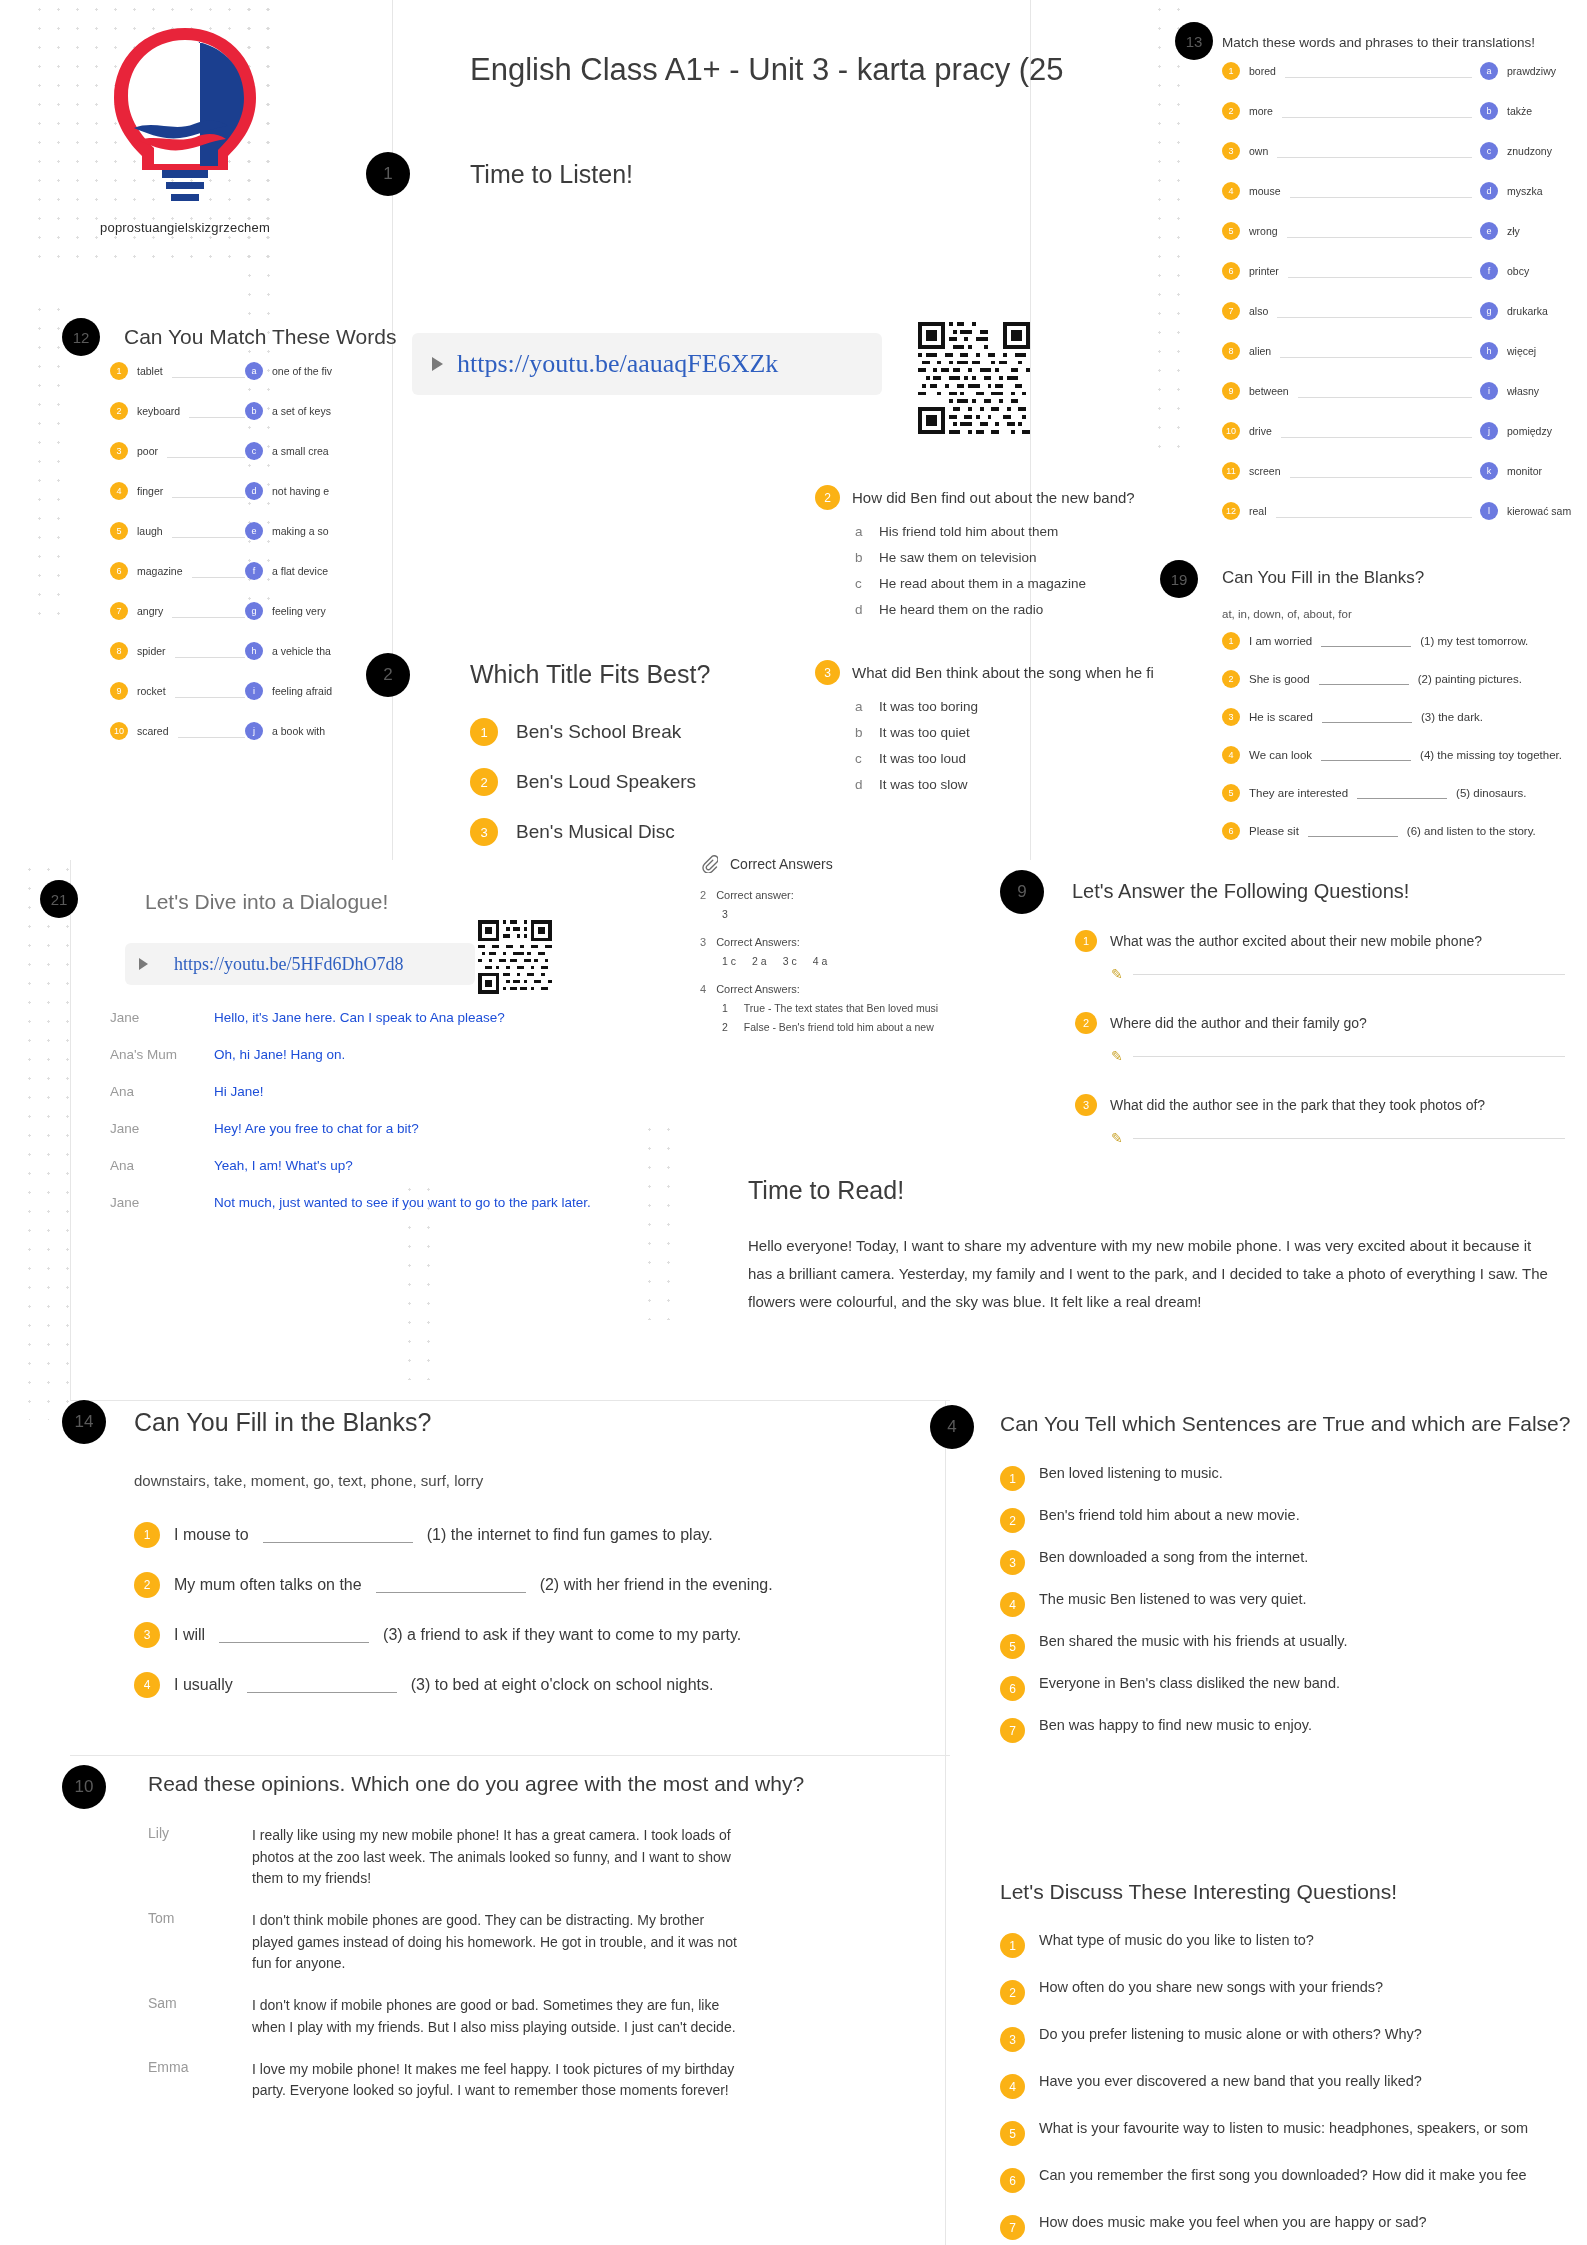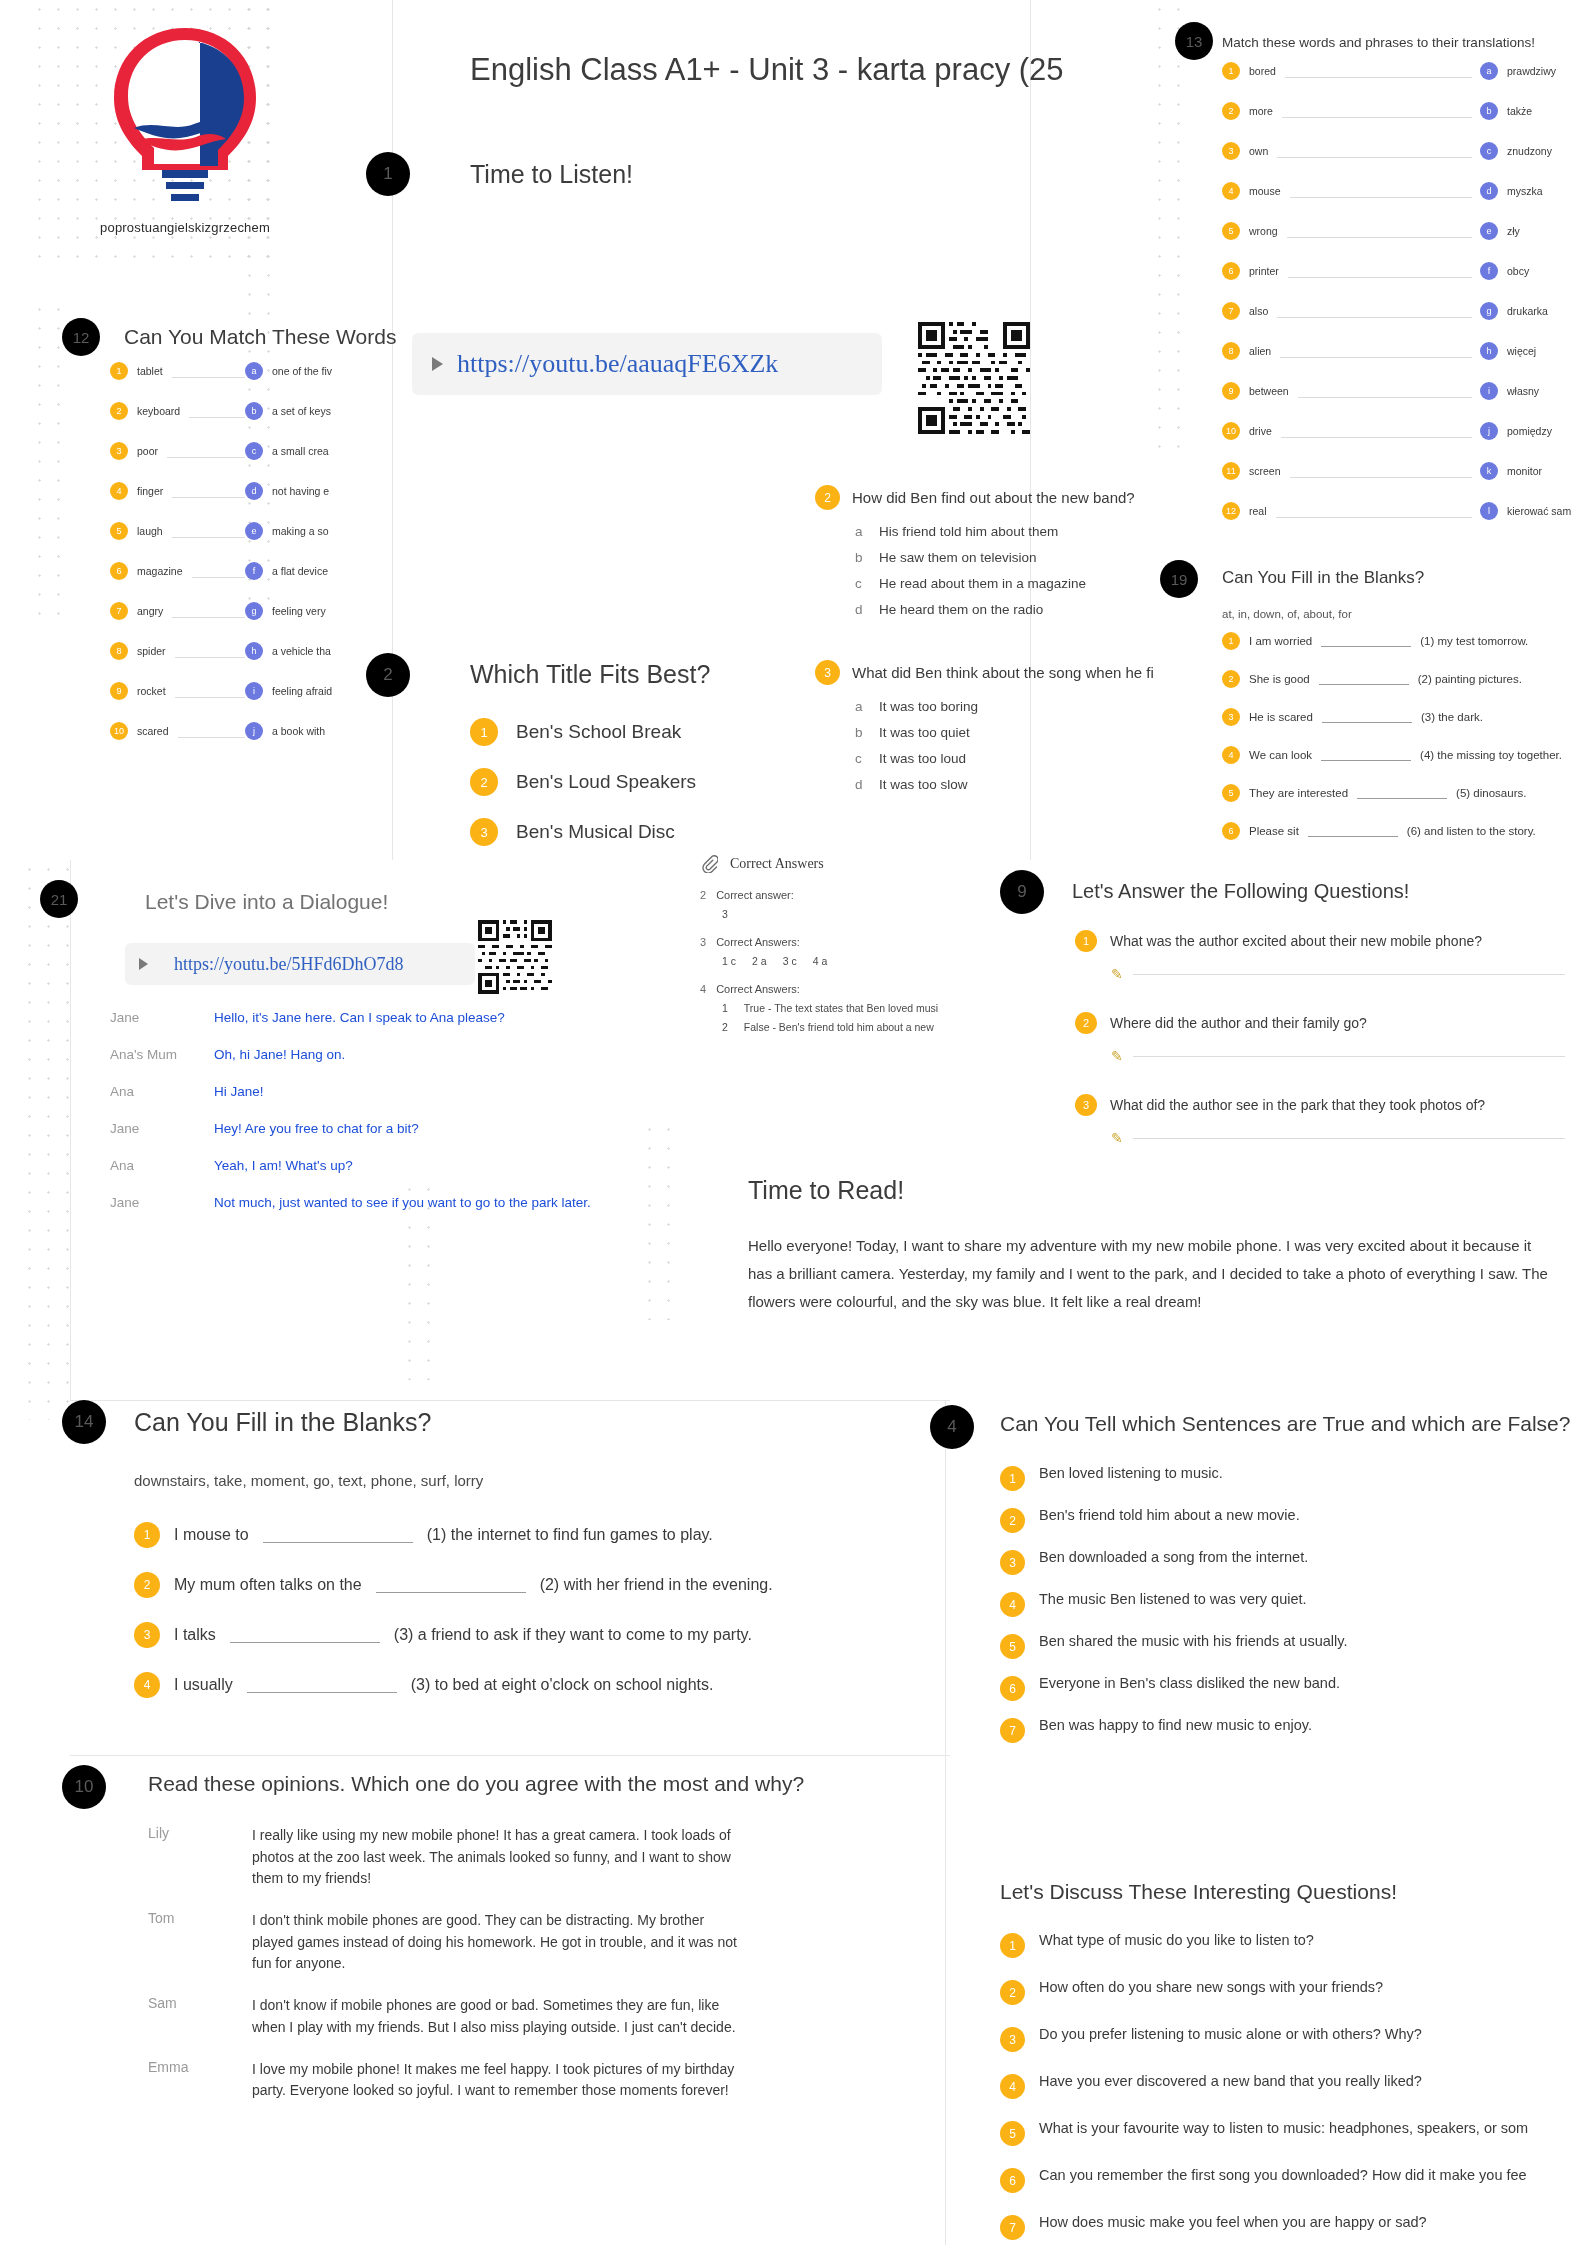--- a/index.html
+++ b/index.html
@@ -732,21 +732,21 @@
         <span class="who">Ana</span>
         <span class="txt">Yeah, I am! What's up?</span>
       </div>
     <div class="dialog-row">
         <span class="who">Jane</span>
         <span class="txt">Not much, just wanted to see if you want to go to the park later.</span>
       </div>
   </div>
 
   <div class="ca-box" style="left:700px; top:855px; width:330px;">
-    <div style="display:flex; align-items:center; gap:12px;font-family:Liberation Serif, serif;">
+    <div style="display:flex; align-items:center; gap:12px;">
       <svg width="18" height="18" viewBox="0 0 24 24">
         <path d="M17 7 l-7 7 a3 3 0 1 0 4 4 l8 -8 a5 5 0 1 0 -7 -7 l-9 9 a7 7 0 1 0 10 10 l6 -6" fill="none" stroke="#6c6c6c" stroke-width="1.8" stroke-linecap="round"></path>
       </svg>
       <span class="ca-title">Correct Answers</span>
     </div>
 
     <div class="ca-sec">
       <span class="n">2</span>
       <span>Correct answer:</span>
     </div>
@@ -831,21 +831,21 @@
       <span>(1) the internet to find fun games to play.</span>
     </div>
     <div class="fill-row">
       <span class="circ">2</span>
       <span>My mum often talks on the</span>
       <span class="blank"></span>
       <span>(2) with her friend in the evening.</span>
     </div>
     <div class="fill-row">
       <span class="circ">3</span>
-      <span>I talks</span>
+      <span>I will</span>
       <span class="blank"></span>
       <span>(3) a friend to ask if they want to come to my party.</span>
     </div>
     <div class="fill-row">
       <span class="circ">4</span>
       <span>I usually</span>
       <span class="blank"></span>
       <span>(3) to bed at eight o'clock on school nights.</span>
     </div>
   </div>

